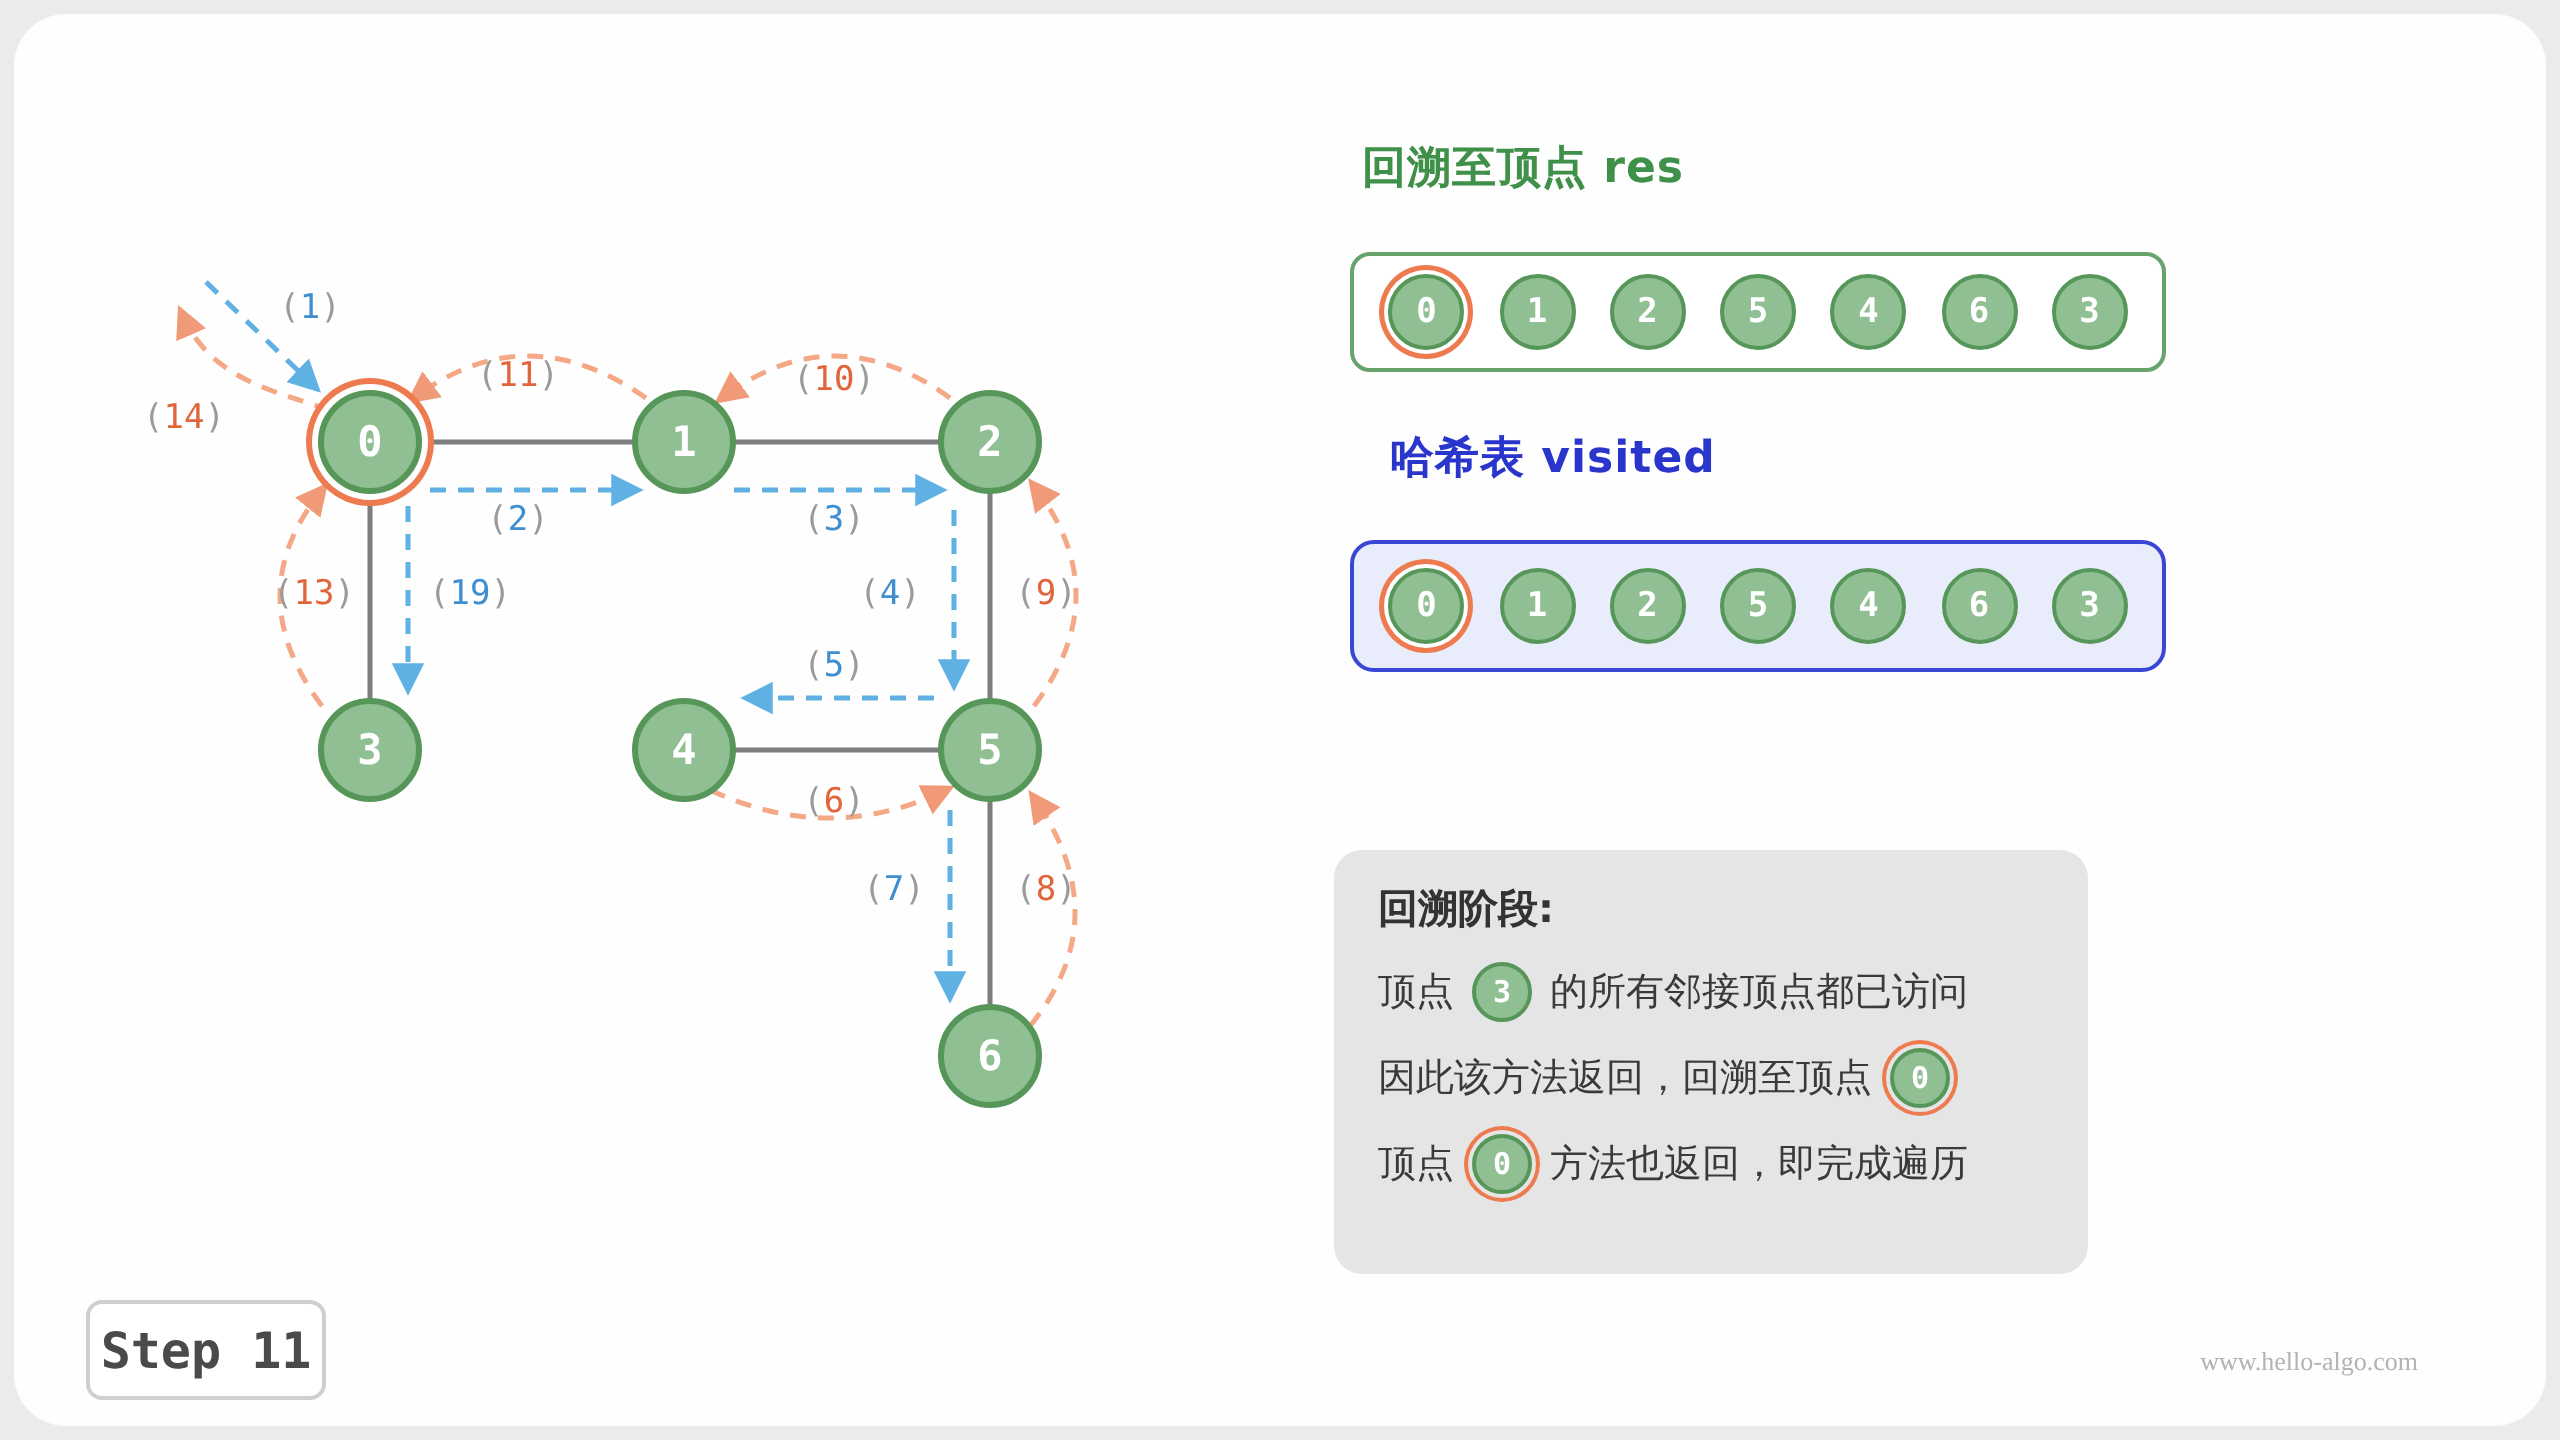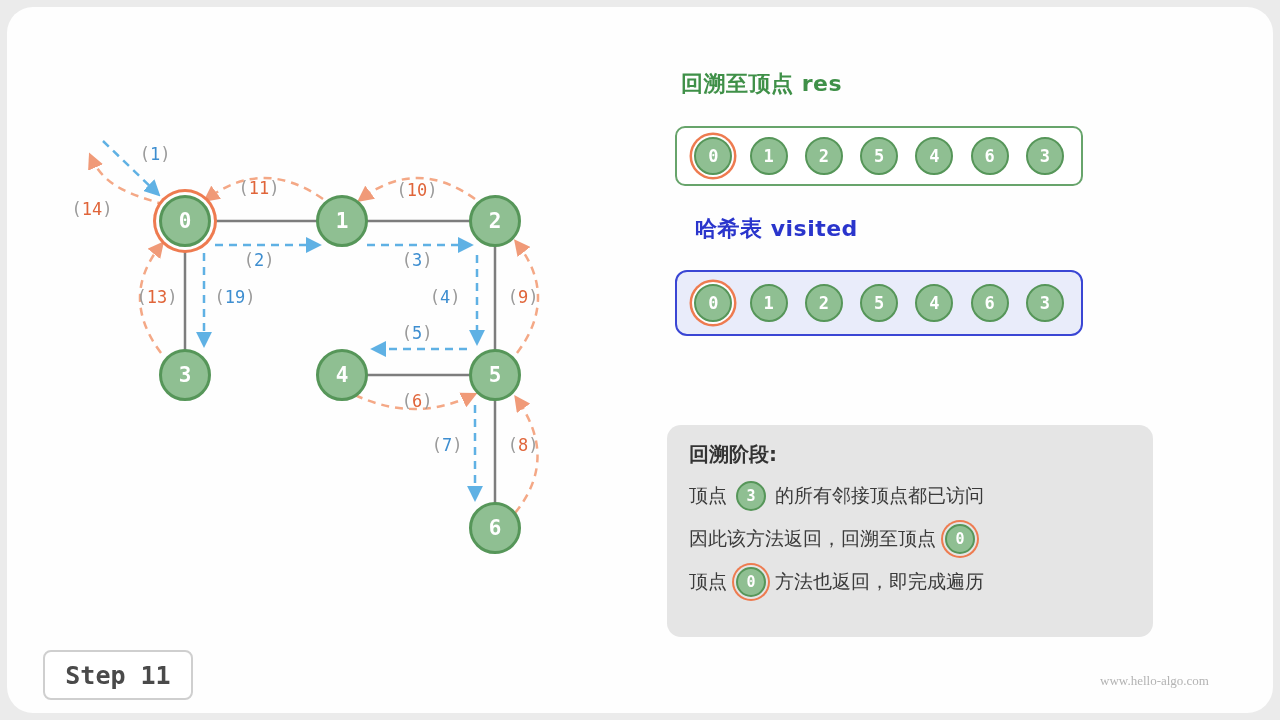--- a/index.html
+++ b/index.html
@@ -49,29 +49,29 @@
     border-radius:50%; background:#8fbf92; border:2px solid #569659; color:#fff;
     font-family:"DejaVu Sans Mono","Liberation Mono",monospace; font-weight:bold;
     display:flex; align-items:center; justify-content:center; box-sizing:border-box;
   }
   .circle.small { width:38px; height:38px; font-size:17px; }
   .circle.small.highlight { box-shadow:0 0 0 2px #fff, 0 0 0 4.5px #ee7b50; }
   .circle.inline { width:30px; height:30px; font-size:15px; flex:0 0 auto; }
   .circle.inline.highlight { box-shadow:0 0 0 2px #e5e5e5, 0 0 0 4px #ee7b50; }
   
   #info-box {
-    position:absolute; left:660px; top:418px; width:486px; height:212px;
+    position:absolute; left:660px; top:418px; width:377px; height:212px;
     background:#e5e5e5; border-radius:14px; padding:16px 22px; box-sizing:border-box; z-index:3;
   }
   .info-title { font-size:20px; font-weight:bold; color:#333; }
   .info-line { display:flex; align-items:center; gap:9px; margin-top:13px;
     font-size:19px; color:#3a3a3a; white-space:nowrap; }
   
   #step-box {
-    position:absolute; left:36px; top:643px; width:150px; height:50px;
+    position:absolute; left:36px; top:643px; width:120px; height:50px;
     background:#fff; border:2px solid #cfcfcf; border-radius:8px;
     display:flex; align-items:center; justify-content:center;
     font-family:"DejaVu Sans Mono","Liberation Mono",monospace;
     font-size:25px; font-weight:bold; color:#4a4a4a; box-sizing:border-box; z-index:3;
   }
   #watermark {
     position:absolute; right:64px; bottom:24px; z-index:3;
     font-family:Liberation Serif, serif;
     font-size:13px; color:#b3b3b3;
   }

